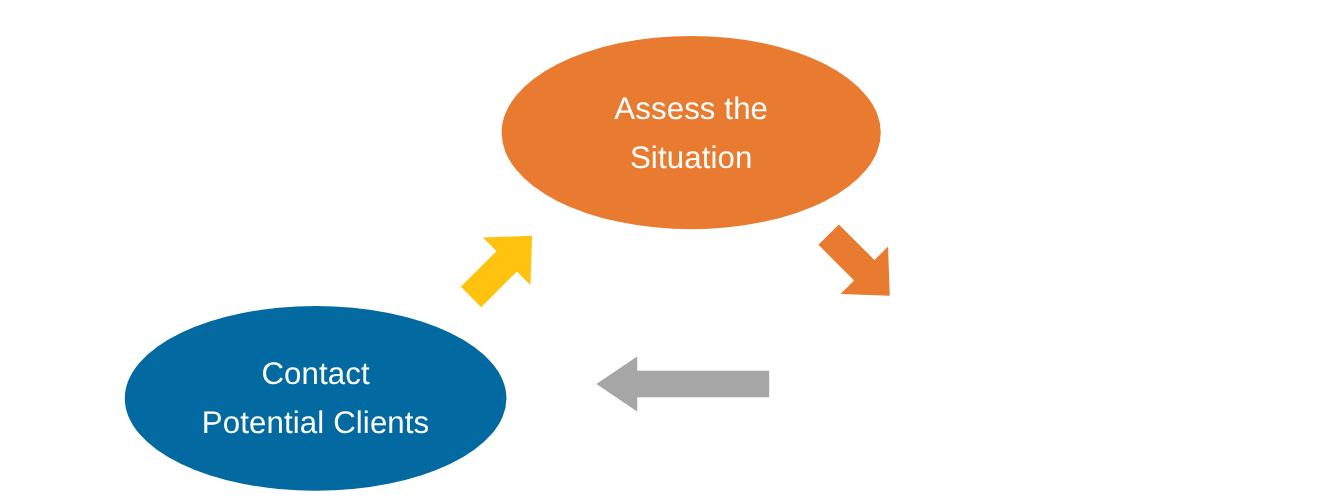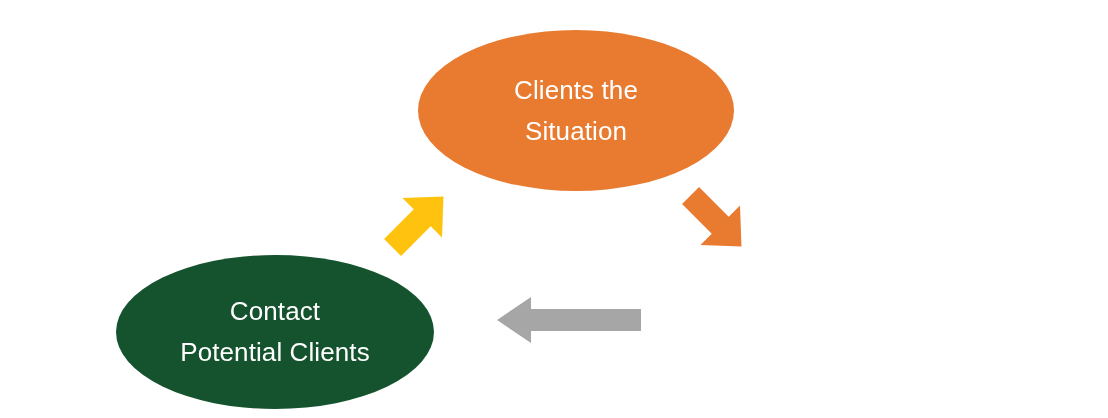--- a/index.html
+++ b/index.html
@@ -45,25 +45,25 @@
     background: #E97B30;
   }
   #node-build {
     left: 700px;
     top: 248px;
     width: 311px;
     height: 158px;
     background: #A6A6A6;
   }
   #node-contact {
-    left: 116px;
+    left: 104px;
     top: 255px;
     width: 318px;
     height: 154px;
-    background: #14532d;
+    background: #0369a1;
   }
   
   .arrow {
     position: absolute;
   }
   #arrow-assess-to-build {
     left: 678px;
     top: 185px;
     width: 76px;
     height: 72px;
@@ -102,21 +102,21 @@
     </svg>
   </div>
 
   <div class="arrow" id="arrow-build-to-contact">
     <svg width="152" height="54" viewBox="0 0 152 54">
       <polygon points="4,27 38,4 38,16 148,16 148,38 38,38 38,50" fill="#A6A6A6"></polygon>
     </svg>
   </div>
 
   <div class="node" id="node-assess">
-    <div class="node-label">Clients the
+    <div class="node-label">Assess the
 Situation</div>
   </div>
 
 
   <div class="node" id="node-contact">
     <div class="node-label">Contact
 Potential Clients</div>
   </div>
 
 </div>

